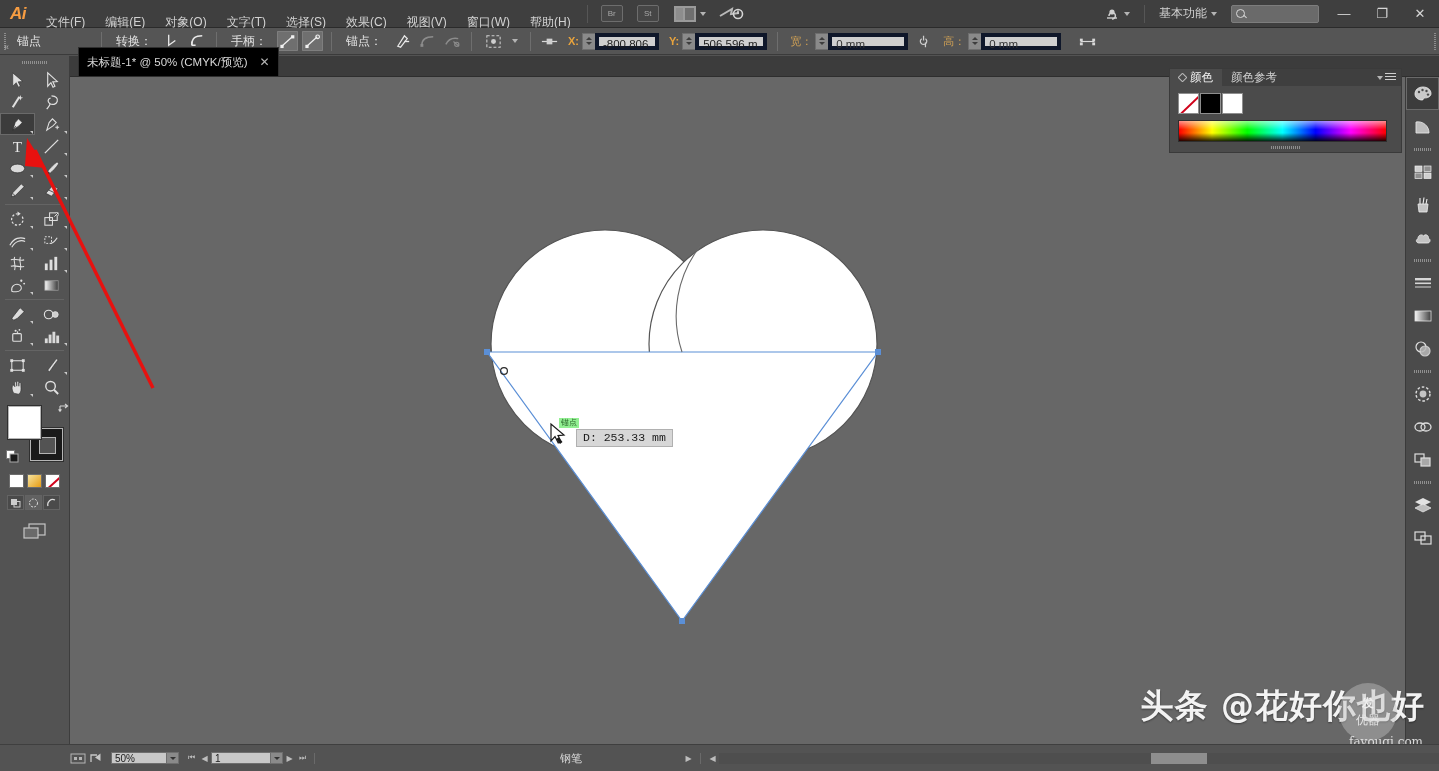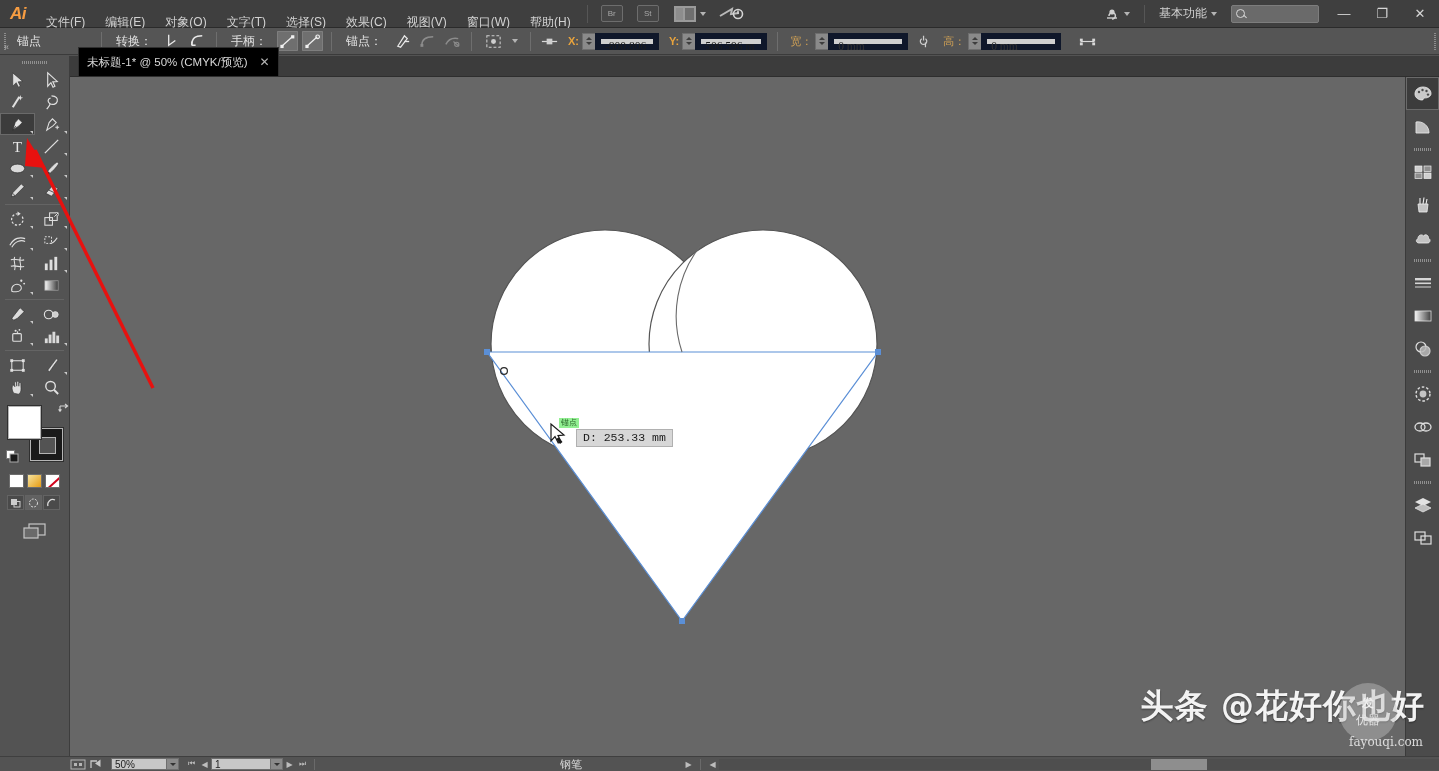--- a/index.html
+++ b/index.html
@@ -77,23 +77,23 @@
     display:flex; align-items:center; height:17px; margin-right:4px;
   }
   .stepper {
     width:13px;height:17px;background:#8a8a8a;border:1px solid #6e6e6e;border-right:none;
     display:flex;flex-direction:column;align-items:center;justify-content:center;gap:2px;
   }
   .stepper i{width:0;height:0;border-left:3px solid transparent;border-right:3px solid transparent;}
   .stepper i.up{border-bottom:3.5px solid #3d3d3d;}
   .stepper i.dn{border-top:3.5px solid #3d3d3d;}
   .num-input {
-    height:17px; background:#cfcfcf; border:6px solid #0f172a;
+    height:17px; background:#cfcfcf; border:4px solid #0f172a;
     color:#1c1c1c; font-size:11.5px; padding:0 4px; line-height:15px;
-    font-family:Liberation Serif, serif; text-align:left;
+    font-family:Liberation Sans, sans-serif; text-align:left;
   }
   .num-input.wide { width:64px; }
   .num-input.wmm { width:80px; color:#333; }
   .ax { color:#e8a33d; font-size:11px; font-weight:bold; margin:0 3px 0 6px;}
   .ax-sub { color:#cfa055; font-size:11px; margin:0 3px 0 6px;}
   .cb-right-grip{ margin-left:auto; }
 
   
   .tabbar {
     position:absolute; left:70px; top:56px; width:1369px; height:21px;
@@ -230,21 +230,21 @@
   .dock-grip{ height:12px; display:flex;align-items:center;justify-content:center;}
   .dock-grip::before{content:""; width:18px;height:3px;
      background:repeating-linear-gradient(to right,#8f8f8f 0 1px,transparent 1px 2px);}
   .dock-ico {
     height:33px; display:flex;align-items:center;justify-content:center; color:#d6d6d6;
   }
   .dock-ico.sel { background:#3c3c3c; box-shadow:inset 0 0 0 1px #6a6a6a; }
 
   
   .statusbar {
-    position:absolute; left:0; bottom:0; width:1439px; height:15px;
+    position:absolute; left:0; bottom:0; width:1439px; height:27px;
     background:#535353; border-top:1px solid #3f3f3f;
     display:flex; align-items:center; color:#d0d0d0; font-size:10.5px;
   }
   .sb-zoom {
     width:56px;height:12px;background:#c8c8c8;color:#1c1c1c;font-size:10px;
     display:flex;align-items:center;padding-left:3px; border:1px solid #6e6e6e;
   }
   .sb-drop{ width:12px;height:12px;background:#8a8a8a;border:1px solid #6e6e6e;border-left:none;
      display:flex;align-items:center;justify-content:center;}
   .sb-drop i{width:0;height:0;border-left:3px solid transparent;border-right:3px solid transparent;
@@ -766,20 +766,44 @@
     </svg>
 
     <div class="anchor-tip">锚点</div>
     <div class="dist-tip">D: 253.33 mm</div>
 
     <div class="vscroll">
       <div class="vthumb"></div>
     </div>
   </div>
 
+  <div class="color-panel">
+    <div class="cp-tabs">
+      <div class="cp-tab active">
+        <span class="dot"></span>
+        <span>颜色</span>
+      </div>
+      <div class="cp-tab">
+        <span>颜色参考</span>
+      </div>
+      <div class="cp-menu">
+        <div class="caret"></div>
+        <div class="lines"></div>
+      </div>
+    </div>
+    <div class="cp-body">
+      <div class="cp-sw">
+        <div class="cp-none"></div>
+        <div class="cp-black"></div>
+        <div class="cp-white"></div>
+      </div>
+      <div class="cp-spectrum"></div>
+    </div>
+    <div class="cp-foot"></div>
+  </div>
 
   <div class="dock">
     <div class="dock-ico sel">
       <svg width="20" height="20" viewBox="0 0 20 20">
         <path d="M10 3 C5 3 2 6 2 10 C2 14 6 16 9 16 C11 16 10 14 11.5 14 C14 14 18 13 18 9.6 C18 5.8 14.6 3 10 3 Z" fill="#c9c9c9" stroke="#efefef" stroke-width=".8"></path>
         <circle cx="6" cy="8" r="1.2" fill="#4b4b4b"></circle>
           <circle cx="9.5" cy="6" r="1.2" fill="#4b4b4b"></circle>
         <circle cx="13.5" cy="7" r="1.2" fill="#4b4b4b"></circle>
           <circle cx="15" cy="10.6" r="1.2" fill="#4b4b4b"></circle>
       </svg>

